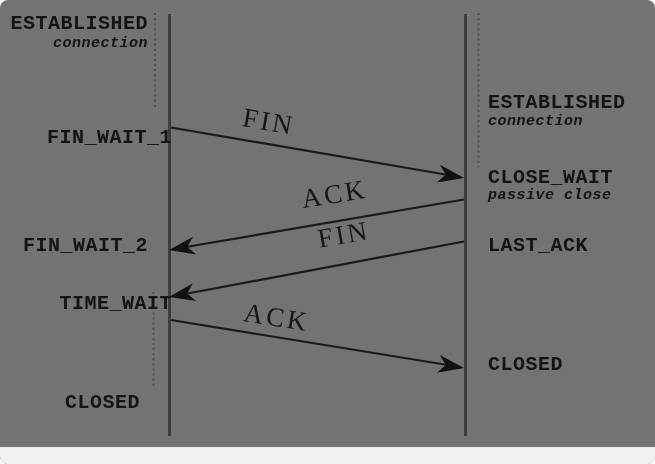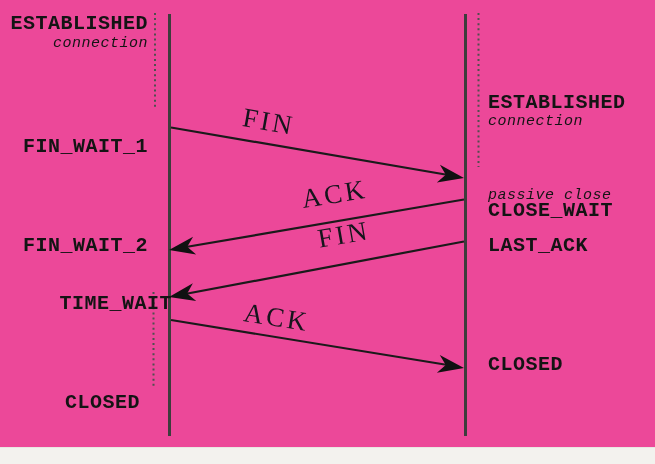--- a/index.html
+++ b/index.html
@@ -1,33 +1,34 @@
 <!DOCTYPE html>
 <html><head>
 <meta charset="utf-8">
 <style>
   html,body { margin:0; padding:0; background:#ffffff; }
   .stage {
     position:relative; width:655px; height:464px;
-    background:#ec4899; overflow:hidden;
+    background:#737373; overflow:hidden;
     font-family:"Liberation Mono", monospace;
+    border-radius:8px;
   }
   .footer-strip {
     position:absolute; left:0; right:0; bottom:0; height:16px;
     background:#f3f2ee; border-top:1px solid #e9e7e2;
   }
   svg.lines { position:absolute; left:0; top:0; }
 
   .lbl { position:absolute; white-space:nowrap; color:#141414; line-height:1; }
   .state {
     font-weight:700; font-size:20px; letter-spacing:0.5px;
     font-family:"Liberation Mono", monospace;
   }
   .note {
-    font-style:italic; font-weight:400; font-size:15px; letter-spacing:0.5px;
+    font-style:italic; font-weight:700; font-size:15px; letter-spacing:0.5px;
     font-family:"Liberation Mono", monospace;
   }
   .left-col  { left:0; width:148px; text-align:right; }
   .right-col { left:488px; text-align:left; }
 
   .msg {
     position:absolute; white-space:nowrap; color:#15151c;
     font-family:"Liberation Serif", serif;
     font-size:27px; letter-spacing:3px; line-height:1;
     transform-origin:left center;
@@ -72,32 +73,32 @@
       <line x1="171" y1="320" x2="457" y2="366.5" stroke="#1a1a1a" stroke-width="2.2"></line>
       <g transform="translate(464,368) rotate(9.3)">
         <polygon points="0,0 -26,-9 -18.5,0 -26,9" fill="#111"></polygon>
       </g>
     </g>
   </svg>
 
   <div class="lbl state left-col" style="top:14px;">ESTABLISHED</div>
   <div class="lbl note left-col" style="top:36px;">connection</div>
 
-  <div class="lbl state left-col" style="top:137px;">FIN_WAIT_1</div>
+  <div class="lbl state left-col" style="top:128px;padding-left:24px;">FIN_WAIT_1</div>
 
   <div class="lbl state left-col" style="top:236px;">FIN_WAIT_2</div>
 
   <div class="lbl state left-col" style="top:294px;padding-left:24px;">TIME_WAIT</div>
 
   <div class="lbl state left-col" style="top:393px; width:140px;">CLOSED</div>
 
   <div class="lbl state right-col" style="top:93px;">ESTABLISHED</div>
   <div class="lbl note right-col" style="top:114px;">connection</div>
 
-  <div class="lbl state right-col" style="top:168px;margin-top:33px;">CLOSE_WAIT</div>
+  <div class="lbl state right-col" style="top:168px;">CLOSE_WAIT</div>
   <div class="lbl note right-col" style="top:188px;">passive close</div>
 
   <div class="lbl state right-col" style="top:236px;">LAST_ACK</div>
 
   <div class="lbl state right-col" style="top:355px;">CLOSED</div>
 
   <div class="msg" style="left:243px; top:104px; transform:rotate(10deg);">FIN</div>
   <div class="msg" style="left:302px; top:186px; transform:rotate(-9deg);">ACK</div>
   <div class="msg" style="left:318px; top:226px; transform:rotate(-10deg);">FIN</div>
   <div class="msg" style="left:244px; top:299px; transform:rotate(9deg);">ACK</div>

